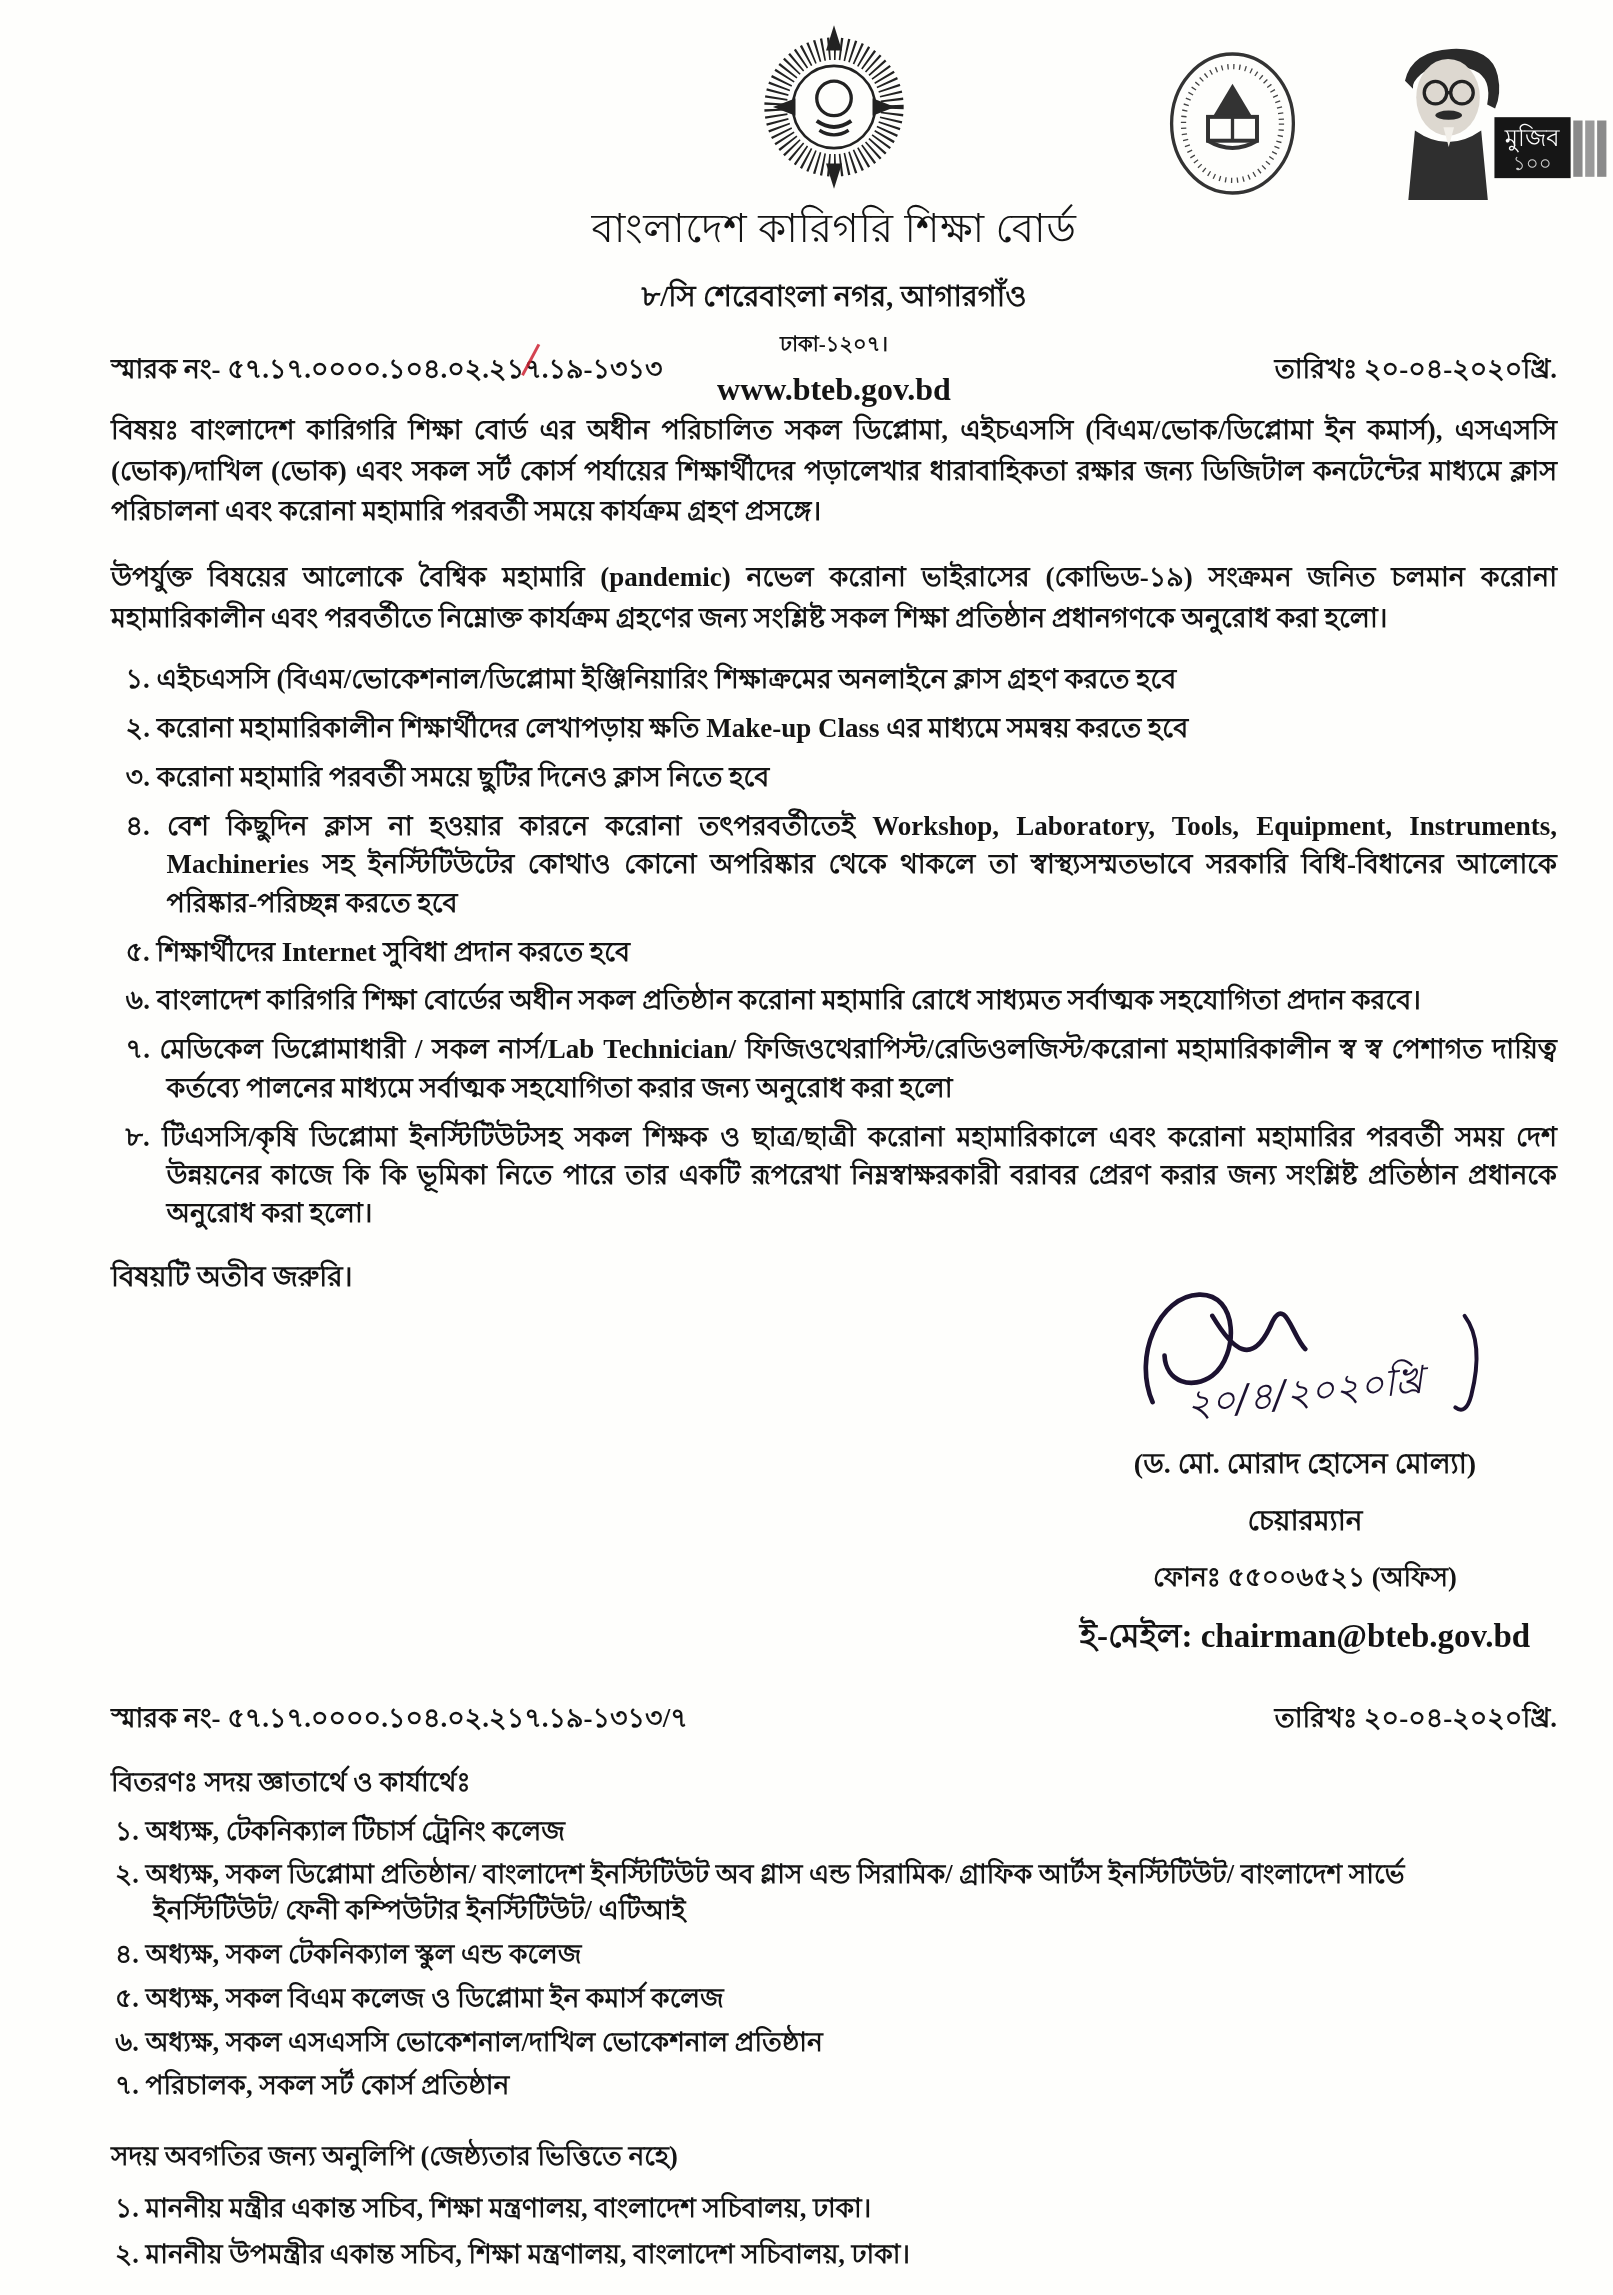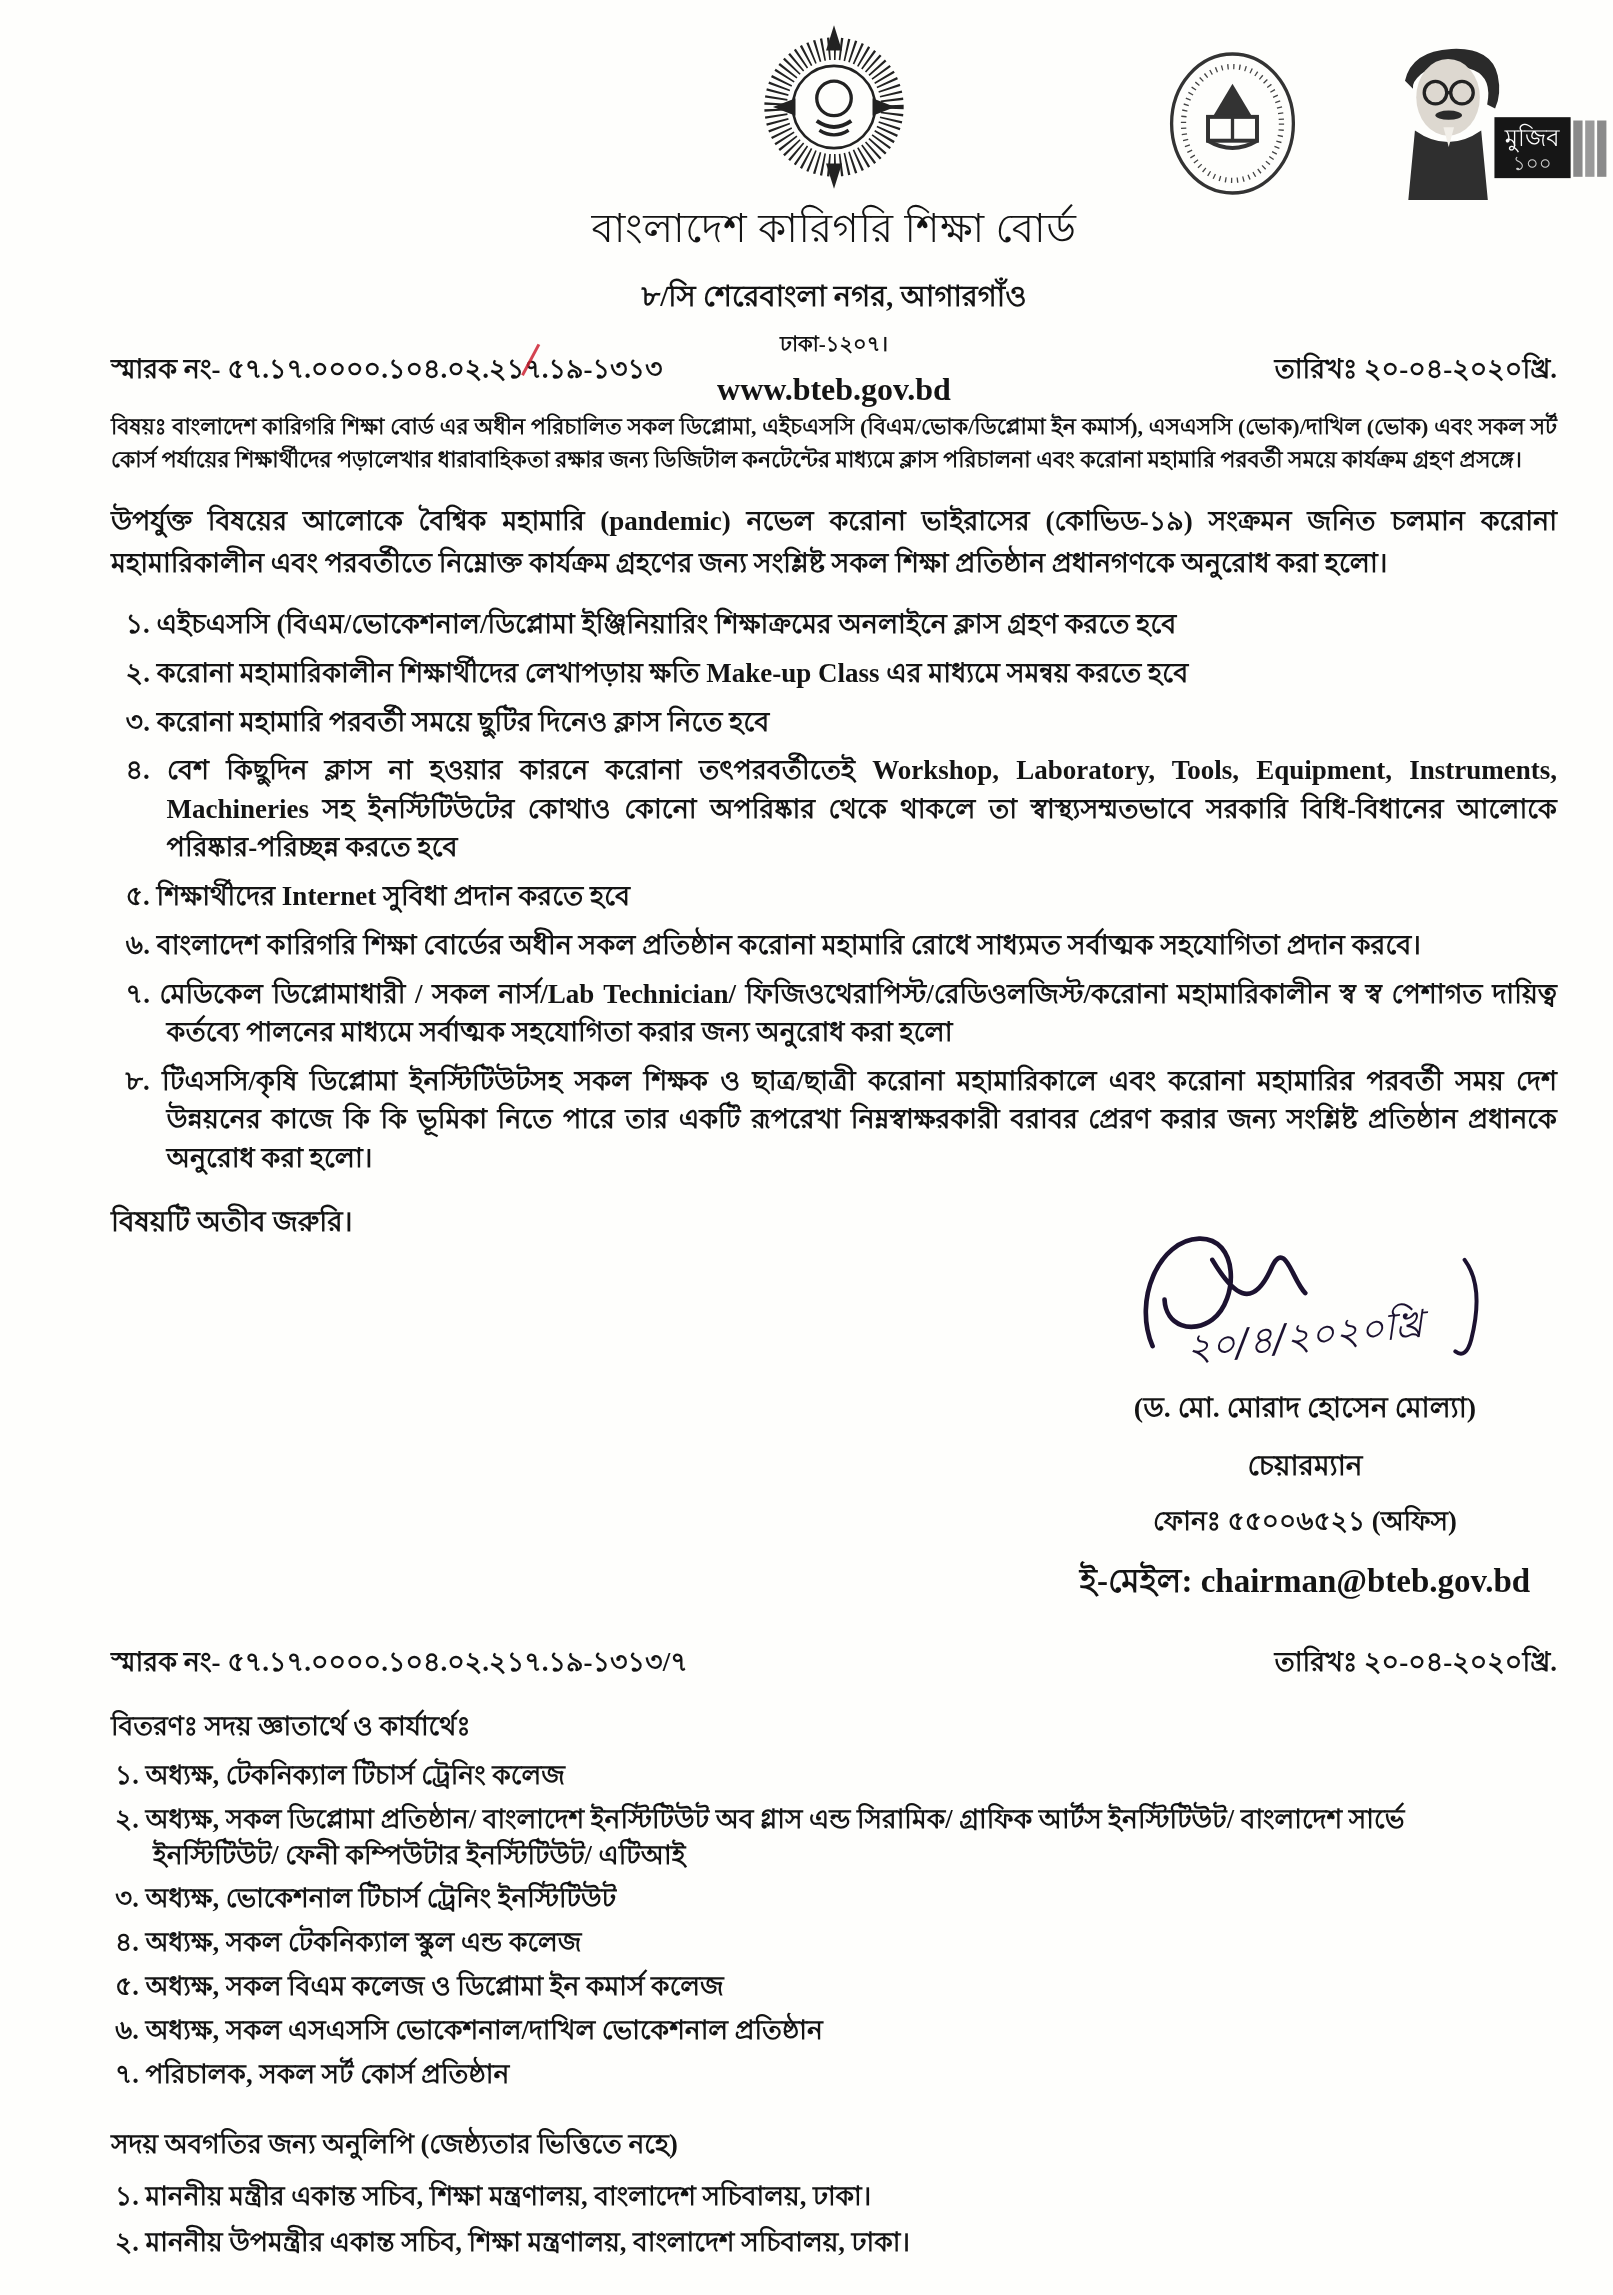--- a/index.html
+++ b/index.html
@@ -22,21 +22,21 @@
   .logo-right-seal { position:absolute; left:1052px; top:23px; }
   .logo-mujib { position:absolute; left:1241px; top:16.6px; }
 
   
   .memo-row { display:flex; justify-content:space-between; align-items:baseline;
               font-size:27px; font-weight:bold; margin-top:12px; position:relative; }
   .red-mark { position:absolute; left:405px; top:-9.3px; width:17px; height:35px;
               border-right:3.3px solid #cc2233; transform:rotate(28deg); opacity:.85; }
 
   
-  .subject { font-size:22px; font-weight:bold; line-height:1.5; text-align:justify; margin-top:17px; }
+  .subject { font-size:27px; font-weight:bold; line-height:1.5; text-align:justify; margin-top:17px; }
   .para    { font-size:27px; font-weight:bold; line-height:1.55; text-align:justify; margin-top:25px; }
   .dir-list { margin-top:20px; }
   .dir-item { font-size:27px; font-weight:bold; line-height:1.42; text-align:justify;
               padding-left:41px; text-indent:-41px; margin:10.6px 0 0 14.6px; }
   .urgent { font-size:28px; font-weight:bold; margin-top:22.6px; }
 
   
   .sig-block-right { width:504px; margin-left:auto; text-align:center; margin-top:-26.5px; }
   .sig-art { position:relative; height:166px; }
   .sig-date-hand { position:absolute; left:133px; top:86px; font-size:38px;
@@ -153,21 +153,20 @@
 
     <div class="memo-row" style="margin-top:30.5px;">
       <span>স্মারক নং- ৫৭.১৭.০০০০.১০৪.০২.২১৭.১৯-১৩১৩/৭</span>
       <span>তারিখঃ ২০-০৪-২০২০খ্রি.</span>
     </div>
 
     <div class="section-heading" style="margin-top:20px;">বিতরণঃ সদয় জ্ঞাতার্থে ও কার্যার্থেঃ</div>
     <div>
       <div class="dist-item">১. অধ্যক্ষ, টেকনিক্যাল টিচার্স ট্রেনিং কলেজ</div>
       <div class="dist-item">২. অধ্যক্ষ, সকল ডিপ্লোমা প্রতিষ্ঠান/ বাংলাদেশ ইনস্টিটিউট অব গ্লাস এন্ড সিরামিক/ গ্রাফিক আর্টস ইনস্টিটিউট/ বাংলাদেশ সার্ভে ইনস্টিটিউট/ ফেনী কম্পিউটার ইনস্টিটিউট/ এটিআই</div>
-      <div class="dist-item">৩. অধ্যক্ষ, ভোকেশনাল টিচার্স ট্রেনিং ইনস্টিটিউট</div>
       <div class="dist-item">৪. অধ্যক্ষ, সকল টেকনিক্যাল স্কুল এন্ড কলেজ</div>
       <div class="dist-item">৫. অধ্যক্ষ, সকল বিএম কলেজ ও ডিপ্লোমা ইন কমার্স কলেজ</div>
       <div class="dist-item">৬. অধ্যক্ষ, সকল এসএসসি ভোকেশনাল/দাখিল ভোকেশনাল প্রতিষ্ঠান</div>
       <div class="dist-item">৭. পরিচালক, সকল সর্ট কোর্স প্রতিষ্ঠান</div>
     </div>
 
     <div class="cc-wrap">
       <div class="section-heading" style="margin-top:32px;">সদয় অবগতির জন্য অনুলিপি (জেষ্ঠ্যতার ভিত্তিতে নহে)</div>
       <div>
         <div class="cc-item">১. মাননীয় মন্ত্রীর একান্ত সচিব, শিক্ষা মন্ত্রণালয়, বাংলাদেশ সচিবালয়, ঢাকা।</div>

